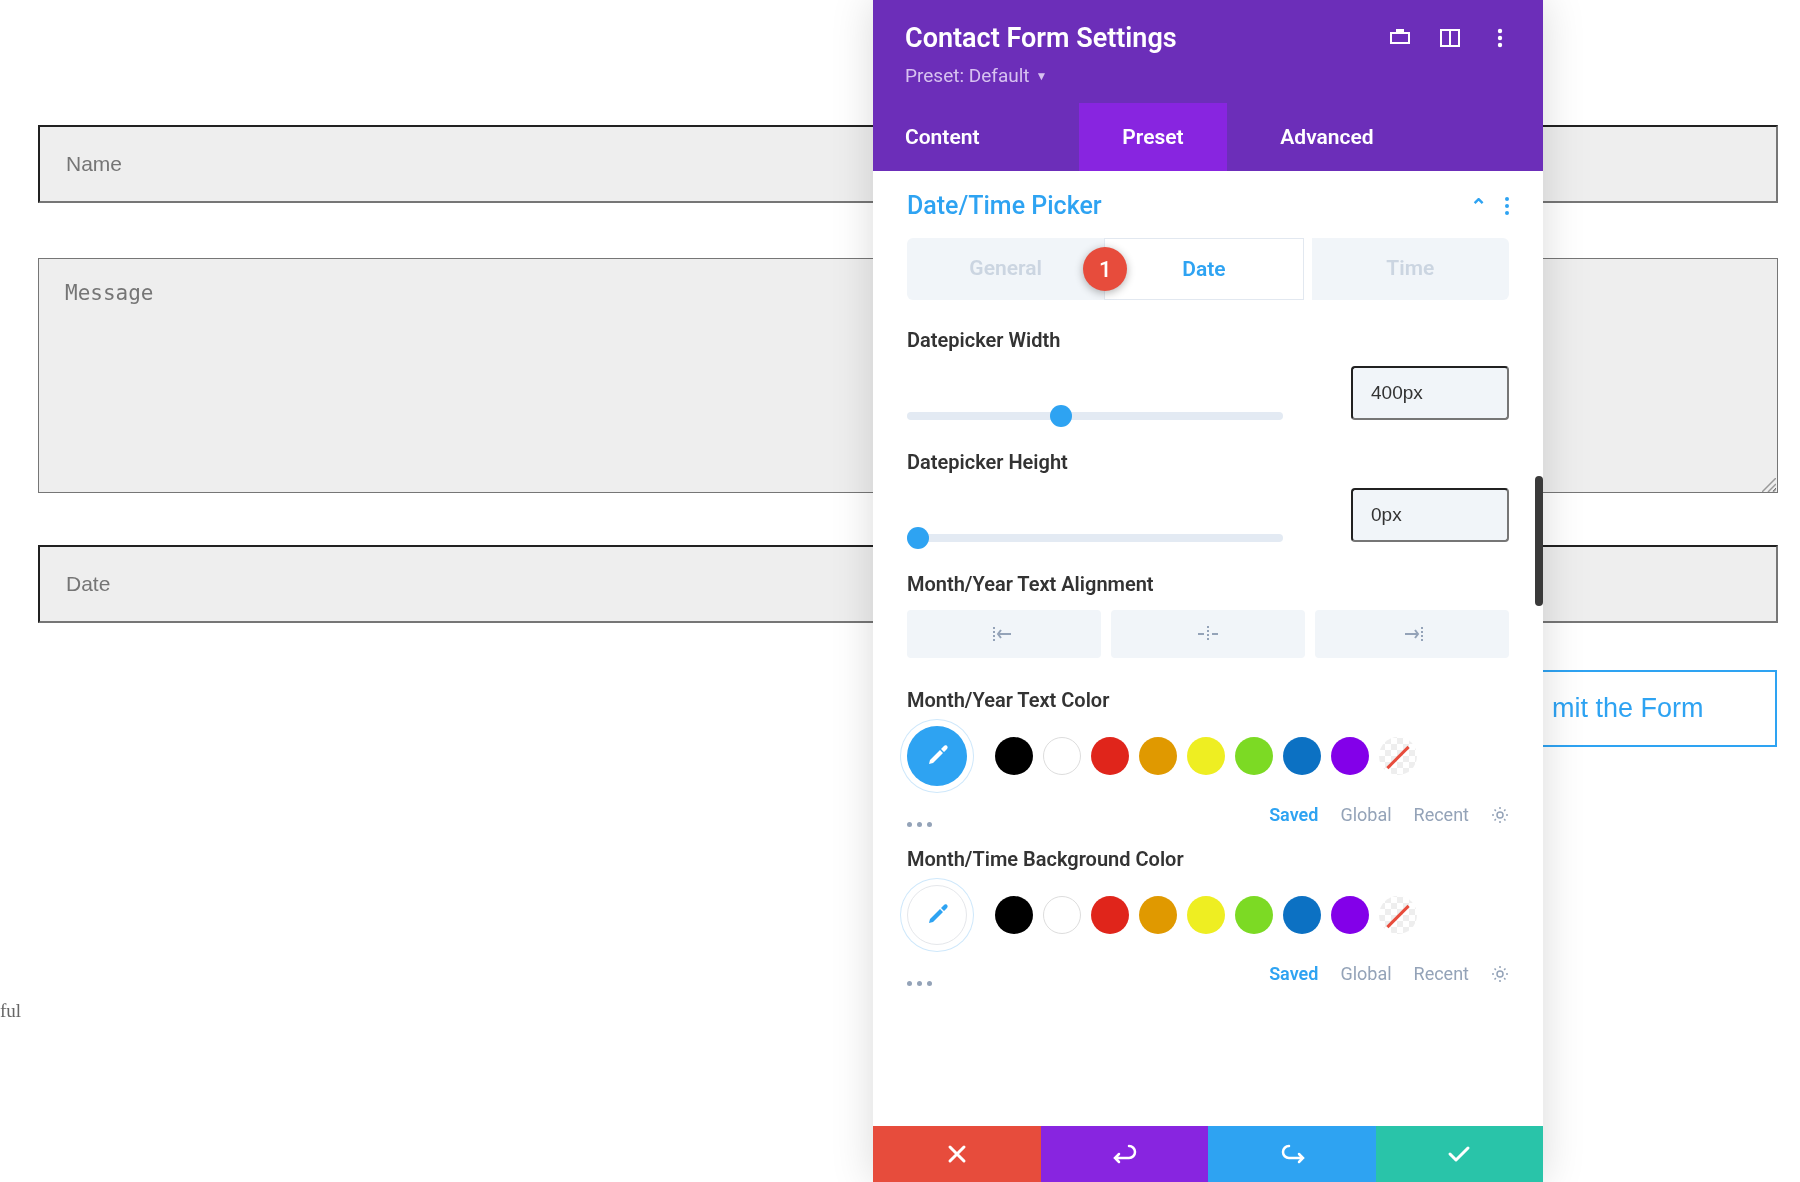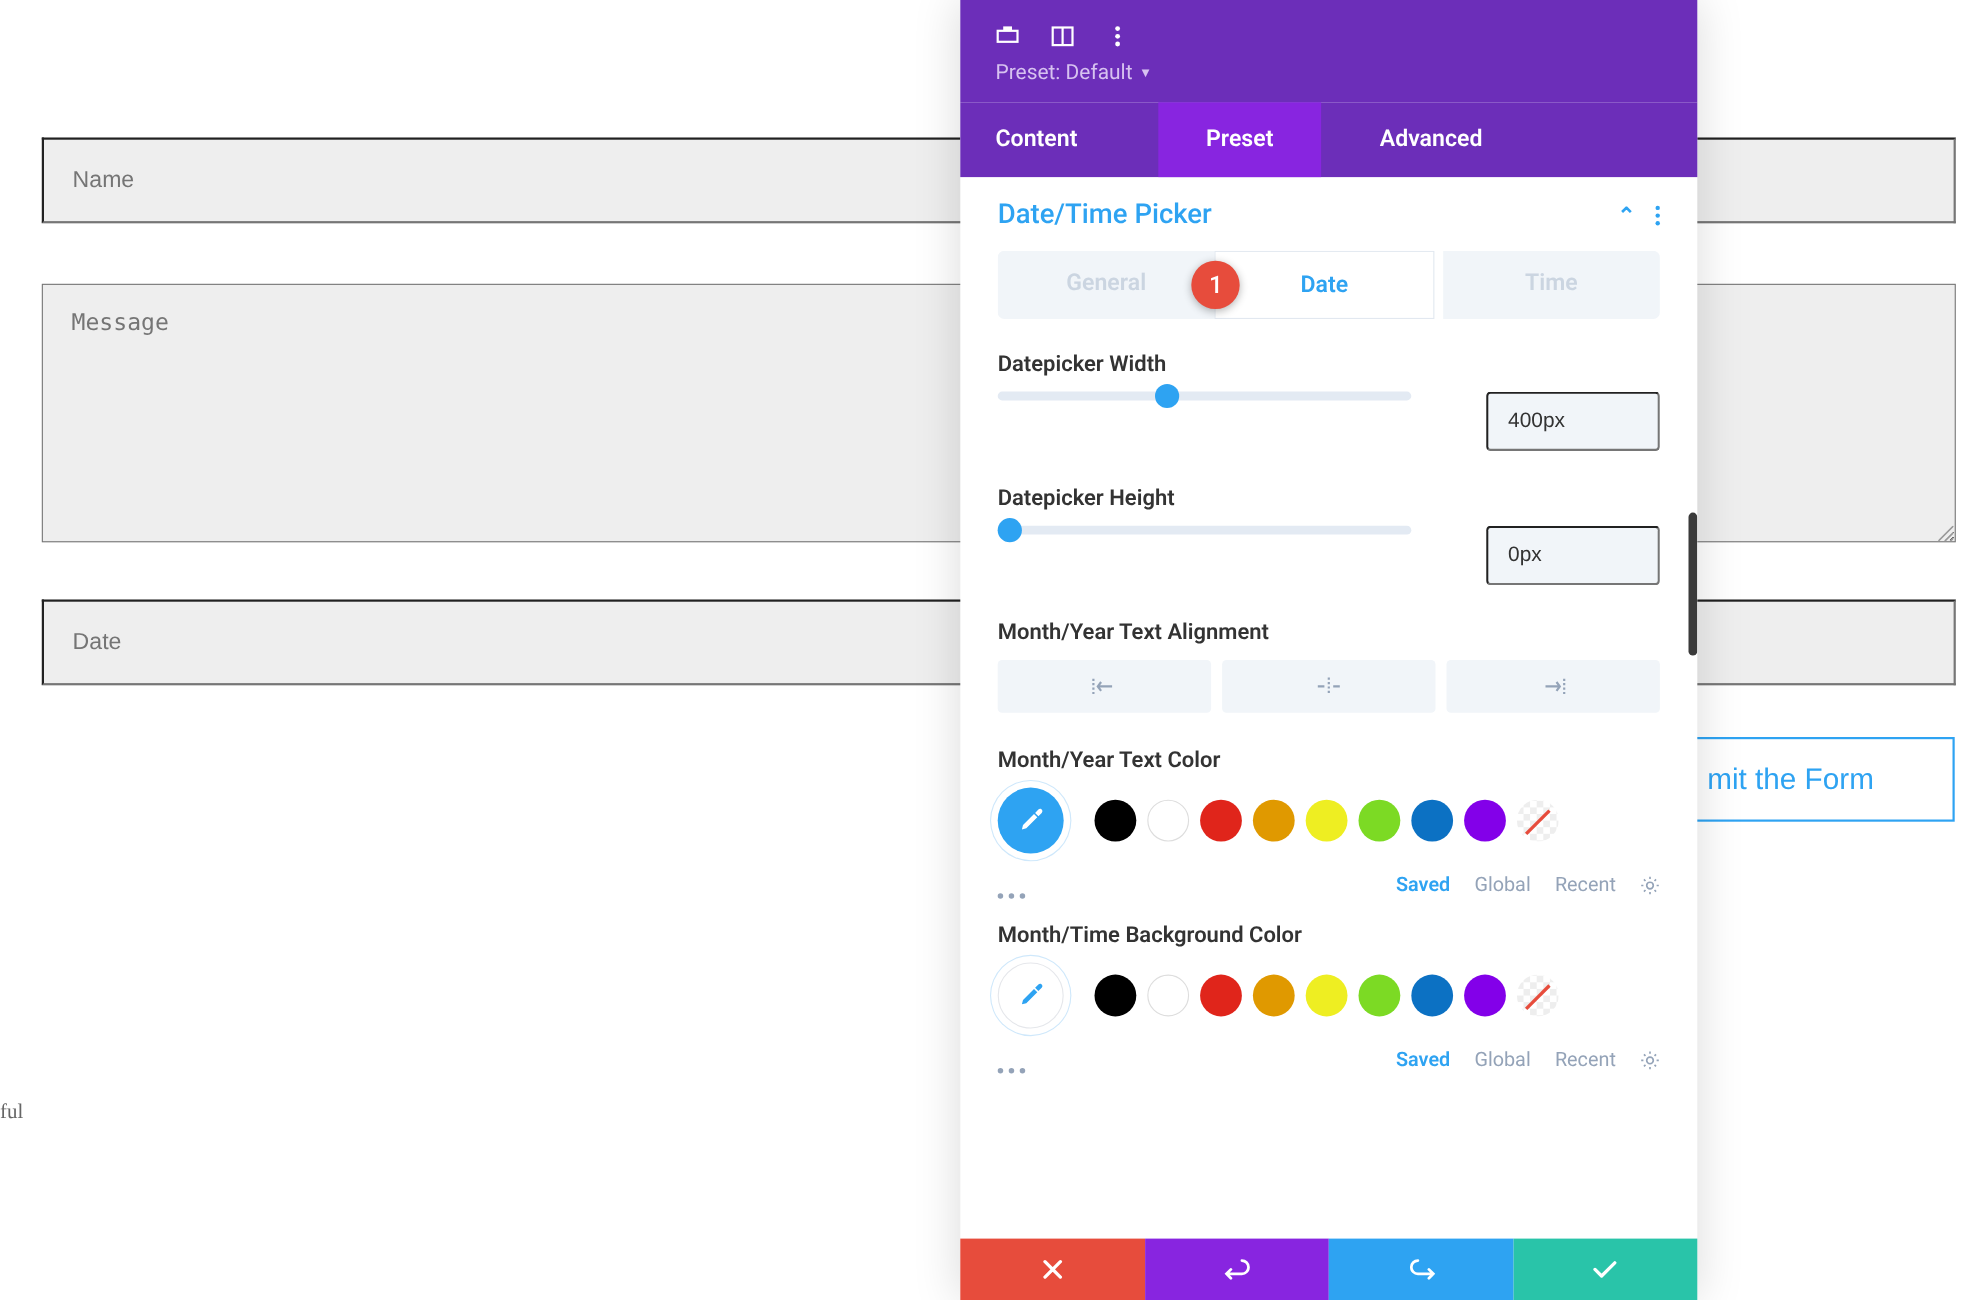--- a/index.html
+++ b/index.html
@@ -17,41 +17,41 @@
     .panel-header { background: #6c2eb9; color: #fff; padding: 22px 32px 16px; }
     .panel-title-row { display: flex; align-items: center; justify-content: space-between; }
     .panel-title { font-size: 27px; font-weight: 600; }
     .panel-icons { display: flex; gap: 28px; }
     .panel-icon { width: 22px; height: 22px; display: flex; align-items: center; justify-content: center; cursor: pointer; }
     .panel-preset { font-size: 19px; color: #d7c2f0; margin-top: 10px; display: flex; align-items: center; gap: 6px; cursor: pointer; }
     .preset-arrow { font-size: 12px; }
 
     .panel-tabs { display: flex; background: #6c2eb9; }
     .panel-tab { flex: 1 0 auto; padding: 22px 32px; font-size: 21px; font-weight: 600; color: #fff; cursor: pointer; text-align: left; }
-    .panel-tab.content-tab { flex: 0 0 auto; width: 180px; }
+    .panel-tab.content-tab { flex: 0 0 auto; width: 206px; }
     .panel-tab.design-tab { flex: 0 0 auto; width: 148px; background: #8825e0; text-align: center; }
     .panel-tab.advanced-tab { flex: 0 0 auto; width: 200px; text-align: center; }
 
     .panel-body { flex: 1; overflow: hidden; padding: 20px 34px; position: relative; }
     .section-header { display: flex; align-items: center; justify-content: space-between; margin-bottom: 18px; }
     .section-title { color: #2ea3f2; font-size: 25px; font-weight: 500; }
     .section-controls { display: flex; align-items: center; gap: 18px; }
     .chevron-up { color: #2ea3f2; font-weight: bold; font-size: 20px; cursor: pointer; }
     .section-menu { color: #2ea3f2; font-size: 20px; cursor: pointer; display: flex; flex-direction: column; gap: 3px; }
     .section-menu span { width: 4px; height: 4px; background: #2ea3f2; border-radius: 50%; }
 
     .subtabs { display: flex; border-radius: 6px; overflow: hidden; margin-bottom: 28px; }
     .subtab { flex: 1; padding: 18px; text-align: center; font-size: 21px; font-weight: 600; background: #f1f5f9; cursor: pointer; position: relative; }
     .subtab.general { color: #cbd5e1; }
     .subtab.date { background: #fff; color: #2ea3f2; border: 1px solid #e2e8f0; }
     .subtab.time { color: #cbd5e1; margin-left: 8px; }
     .badge { position: absolute; left: -22px; top: 50%; transform: translateY(-50%); width: 44px; height: 44px; border-radius: 50%; background: #e74c3c; color: #fff; display: flex; align-items: center; justify-content: center; font-size: 22px; font-weight: 500; box-shadow: 0 2px 8px rgba(0,0,0,0.3); }
 
     .control-label { font-size: 20px; font-weight: 600; color: #333; margin-bottom: 14px; }
-    .slider-row { display: flex; align-items: flex-start; gap: 68px; margin-bottom: 30px; }
+    .slider-row { display: flex; align-items: flex-end; gap: 68px; margin-bottom: 30px; }
     .slider { flex: 1; height: 8px; background: #e3eaf3; border-radius: 4px; position: relative; }
     .slider-thumb { position: absolute; width: 22px; height: 22px; background: #2ea3f2; border-radius: 50%; top: -7px; cursor: pointer; }
     .slider-value { width: 158px; background: #f1f5f9; padding: 14px 18px; font-size: 19px; color: #333; border-radius: 4px; }
 
     .align-buttons { display: flex; gap: 10px; margin-bottom: 30px; }
     .align-btn { flex: 1; height: 48px; background: #f1f5f9; display: flex; align-items: center; justify-content: center; cursor: pointer; border-radius: 4px; }
     .align-svg { width: 26px; height: 20px; }
 
     .color-row { display: flex; align-items: center; gap: 10px; margin-bottom: 12px; flex-wrap: wrap; }
     .eyedropper { width: 60px; height: 60px; background: #2ea3f2; border-radius: 50%; display: flex; align-items: center; justify-content: center; cursor: pointer; margin-right: 18px; box-shadow: 0 0 0 6px #fff, 0 0 0 7px #cfe8fb; }
@@ -86,20 +86,21 @@
       <path d="M14 0 L0 14 M14 6 L6 14 M14 11 L11 14" stroke="#999" stroke-width="1.5" fill="none"></path>
     </svg>
   <input class="form-field date-field" placeholder="Date" style="">
   <button class="submit-btn">mit the Form</button>
   <div class="ful-text">ful</div>
 </div>
 
 <div class="settings-panel">
   <div class="panel-header">
     <div class="panel-title-row">
+      <div class="panel-title">Contact Form Settings</div>
       <div class="panel-icons">
         <div class="panel-icon">
           <svg width="22" height="22" viewBox="0 0 22 22">
               <rect x="2" y="6" width="18" height="10" fill="none" stroke="#fff" stroke-width="2"></rect>
               <rect x="7" y="2" width="8" height="4" fill="#fff"></rect>
             </svg>
         </div>
         <div class="panel-icon">
           <svg width="22" height="22" viewBox="0 0 22 22">
               <rect x="2" y="3" width="18" height="16" fill="none" stroke="#fff" stroke-width="2"></rect>

